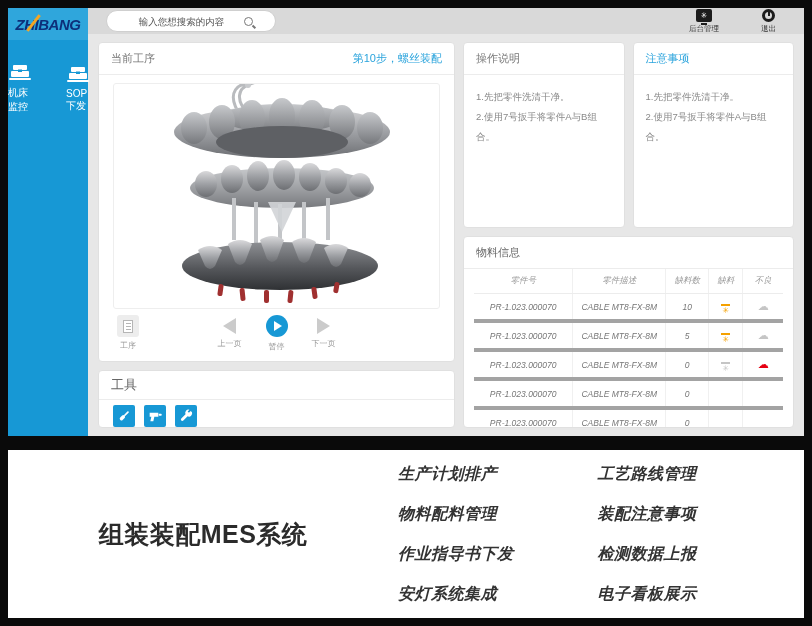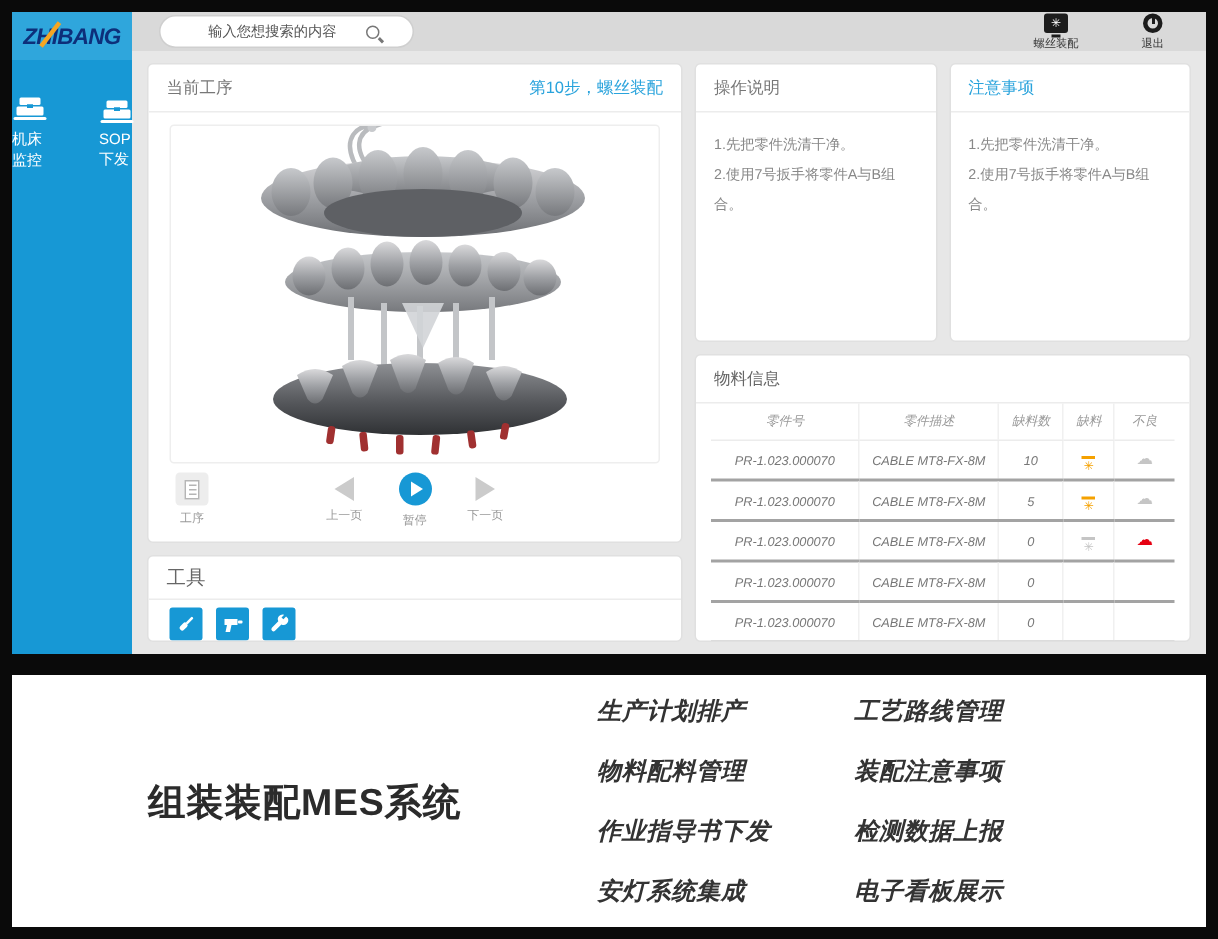--- a/index.html
+++ b/index.html
@@ -76,39 +76,39 @@
 
   .right-col { flex:1; display:flex; flex-direction:column; gap:8px; min-width:0; }
   .info-row { display:flex; gap:8px; height:186px; flex-shrink:0; }
   .info-row .panel { flex:1; }
   .panel-body { padding:12px 12px; font-size:9.5px; color:#888; line-height:2.1; }
 
   .mat-panel { flex:1; display:flex; flex-direction:column; }
   .mat-panel .panel-hd { color:#666; }
   table { width:calc(100% - 20px); margin:0 10px; border-collapse:collapse; font-size:8.5px;font-style:italic; }
   th { font-weight:normal; color:#999; border-bottom:1px solid #ececec; padding:6px 2px; }
-  td { color:#777; text-align:center; border-bottom:2px solid #a3a3a3; padding:4px 2px; }
+  td { color:#777; text-align:center; border-bottom:4px solid #a3a3a3; padding:4px 2px; }
   th + th, td + td { border-left:1px solid #f0f0f0; }
   .col-pn { width:32%; } .col-ds { width:30%; } .col-qt { width:14%; } .col-sh { width:11%; } .col-df { width:13%; }
 
   .call-icon { display:inline-flex; flex-direction:column; align-items:center; line-height:1; }
   .call-icon::before { content:""; width:9px; height:2px; margin-bottom:1px; background:currentColor; }
   .call-icon .sun { font-size:8px; }
   .call-icon[data-state="orange"] { color:#f5a100; }
   .call-icon[data-state="gray"]   { color:#c5c5c5; }
   .call-icon[data-state=""]       { visibility:hidden; }
   .cloud-icon { font-size:11px; line-height:1; font-weight:bold; }
   .cloud-icon[data-state="gray"] { color:#c5c5c5; }
   .cloud-icon[data-state="red"]  { color:#e60012; }
   .cloud-icon[data-state=""]     { visibility:hidden; }
 
   
   .footer { margin-top:14px; width:796px; height:168px; background:#fff; display:flex; align-items:center; }
   .footer-title { width:390px; text-align:center; font-size:25px; font-weight:800; color:#2b2b2b; letter-spacing:0.5px; }
-  .features { display:flex; gap:56px; }
+  .features { display:flex; gap:84px; }
   .feat-col { display:flex; flex-direction:column; gap:19px; }
   .feat-item { font-size:16px; font-weight:bold; font-style:italic; color:#333; letter-spacing:0.5px; }
 </style>
 </head>
 <body>
 
 <div class="page">
 
   <div class="app">
 
@@ -146,21 +146,21 @@
     <div class="main">
 
       <header class="topbar">
         <div class="search-pill">
           <input type="text" placeholder="输入您想搜索的内容" style="">
           <span class="mag"></span>
         </div>
         <div class="topbar-spacer"></div>
         <div class="top-action action-admin">
           <span class="admin-ic">✳</span>
-          <span class="lbl">螺丝装配</span>
+          <span class="lbl">后台管理</span>
         </div>
         <div class="top-action action-exit">
           <span class="power-ic"></span>
           <span class="lbl">退出</span>
         </div>
       </header>
 
       <div class="content">
 
         <div class="left-col">

